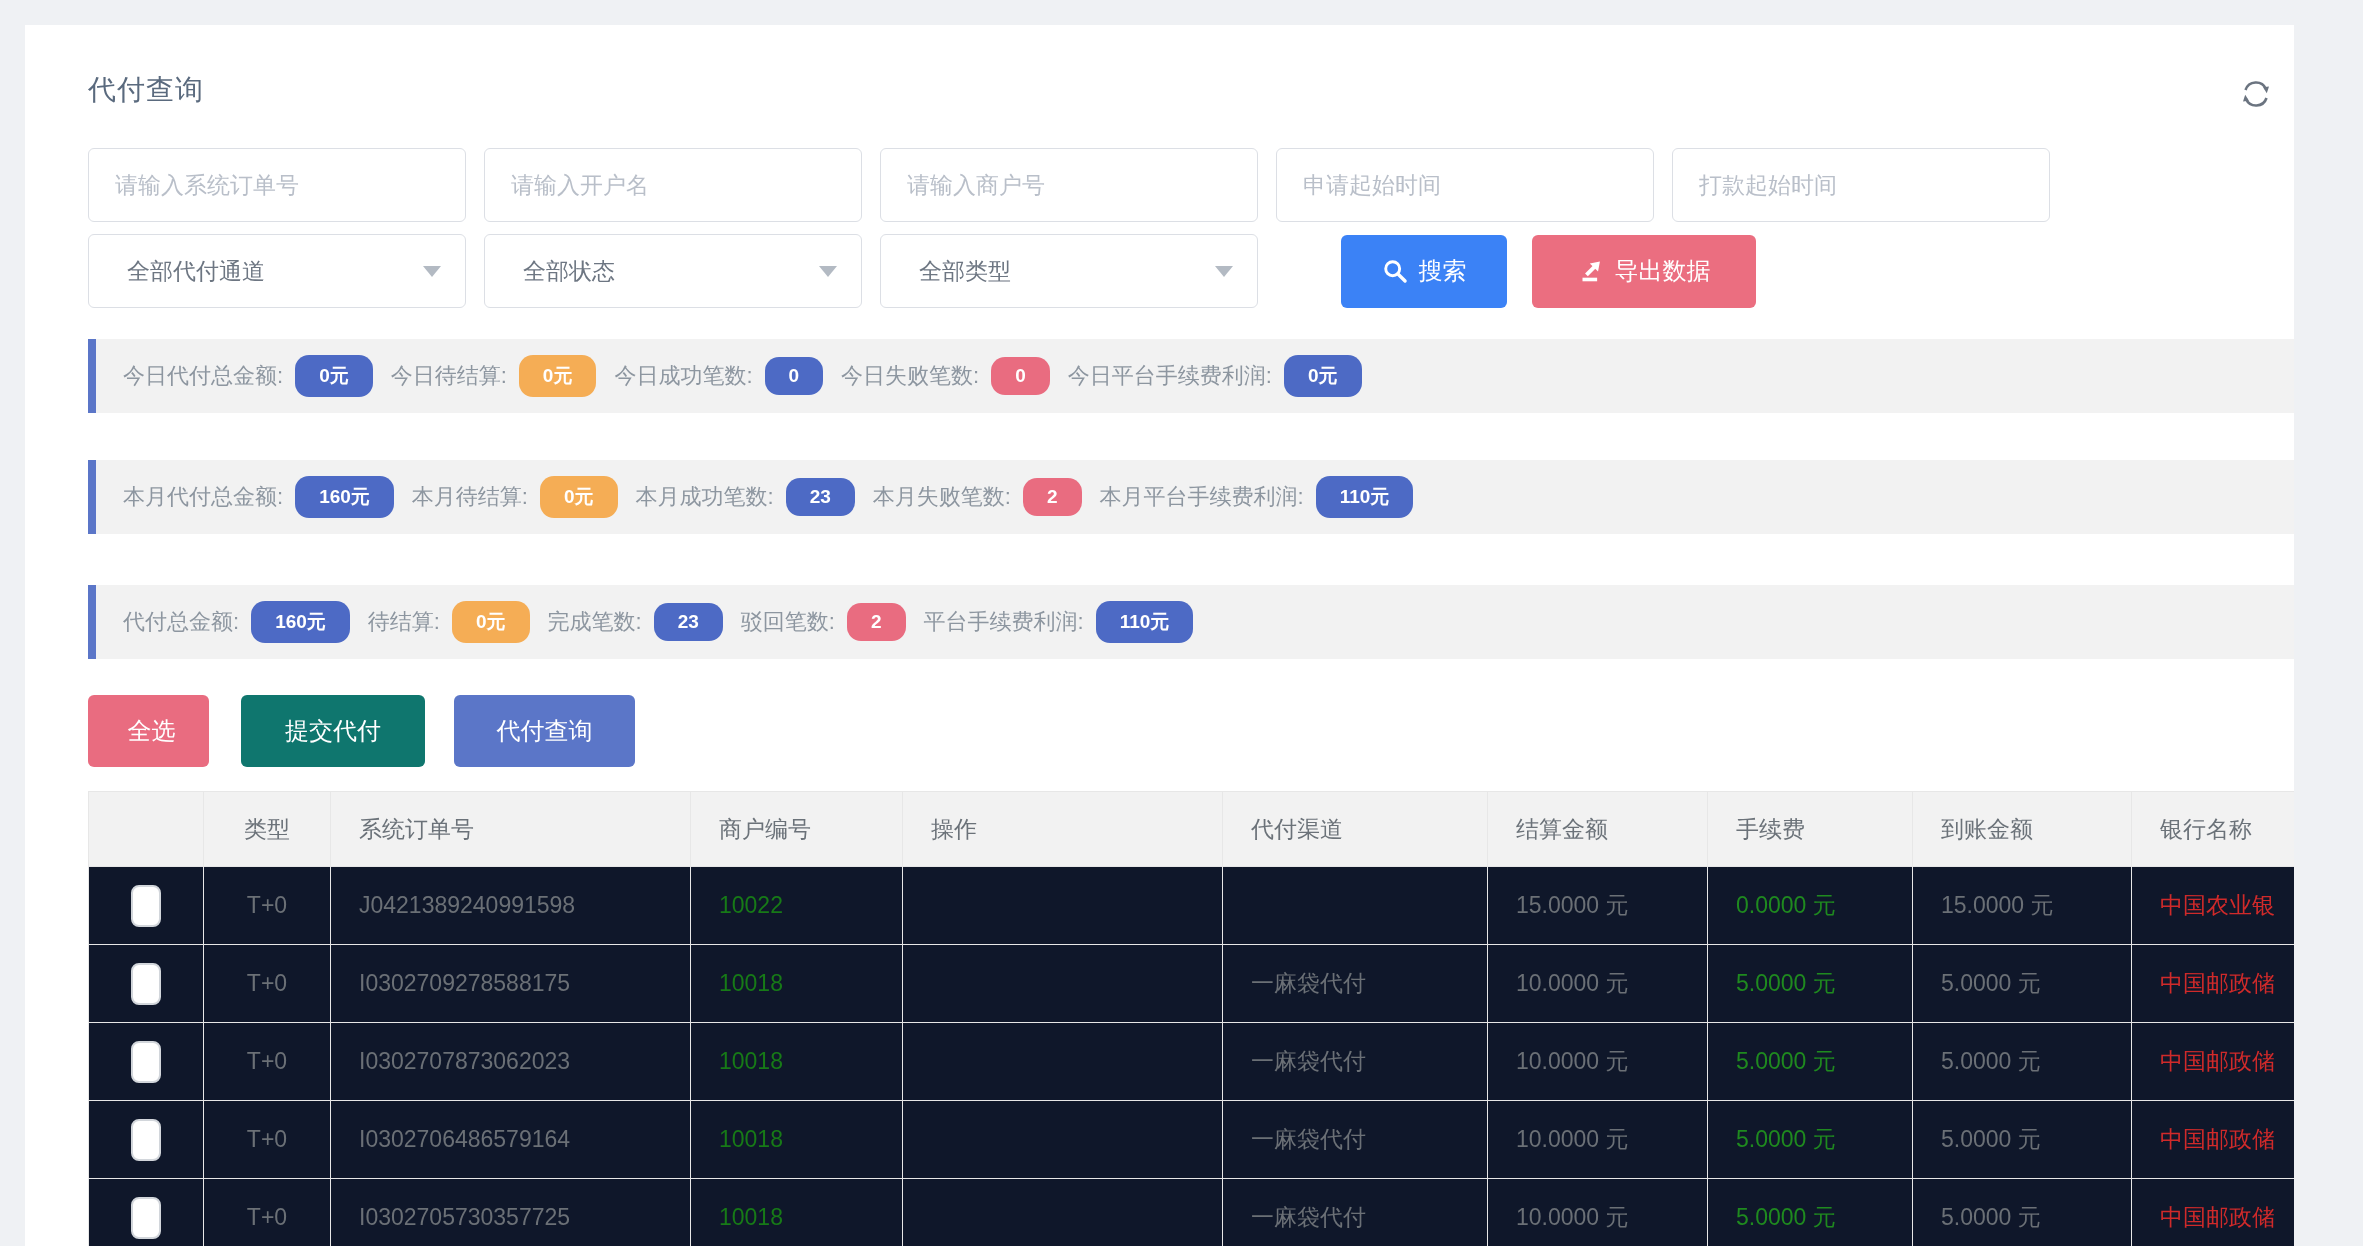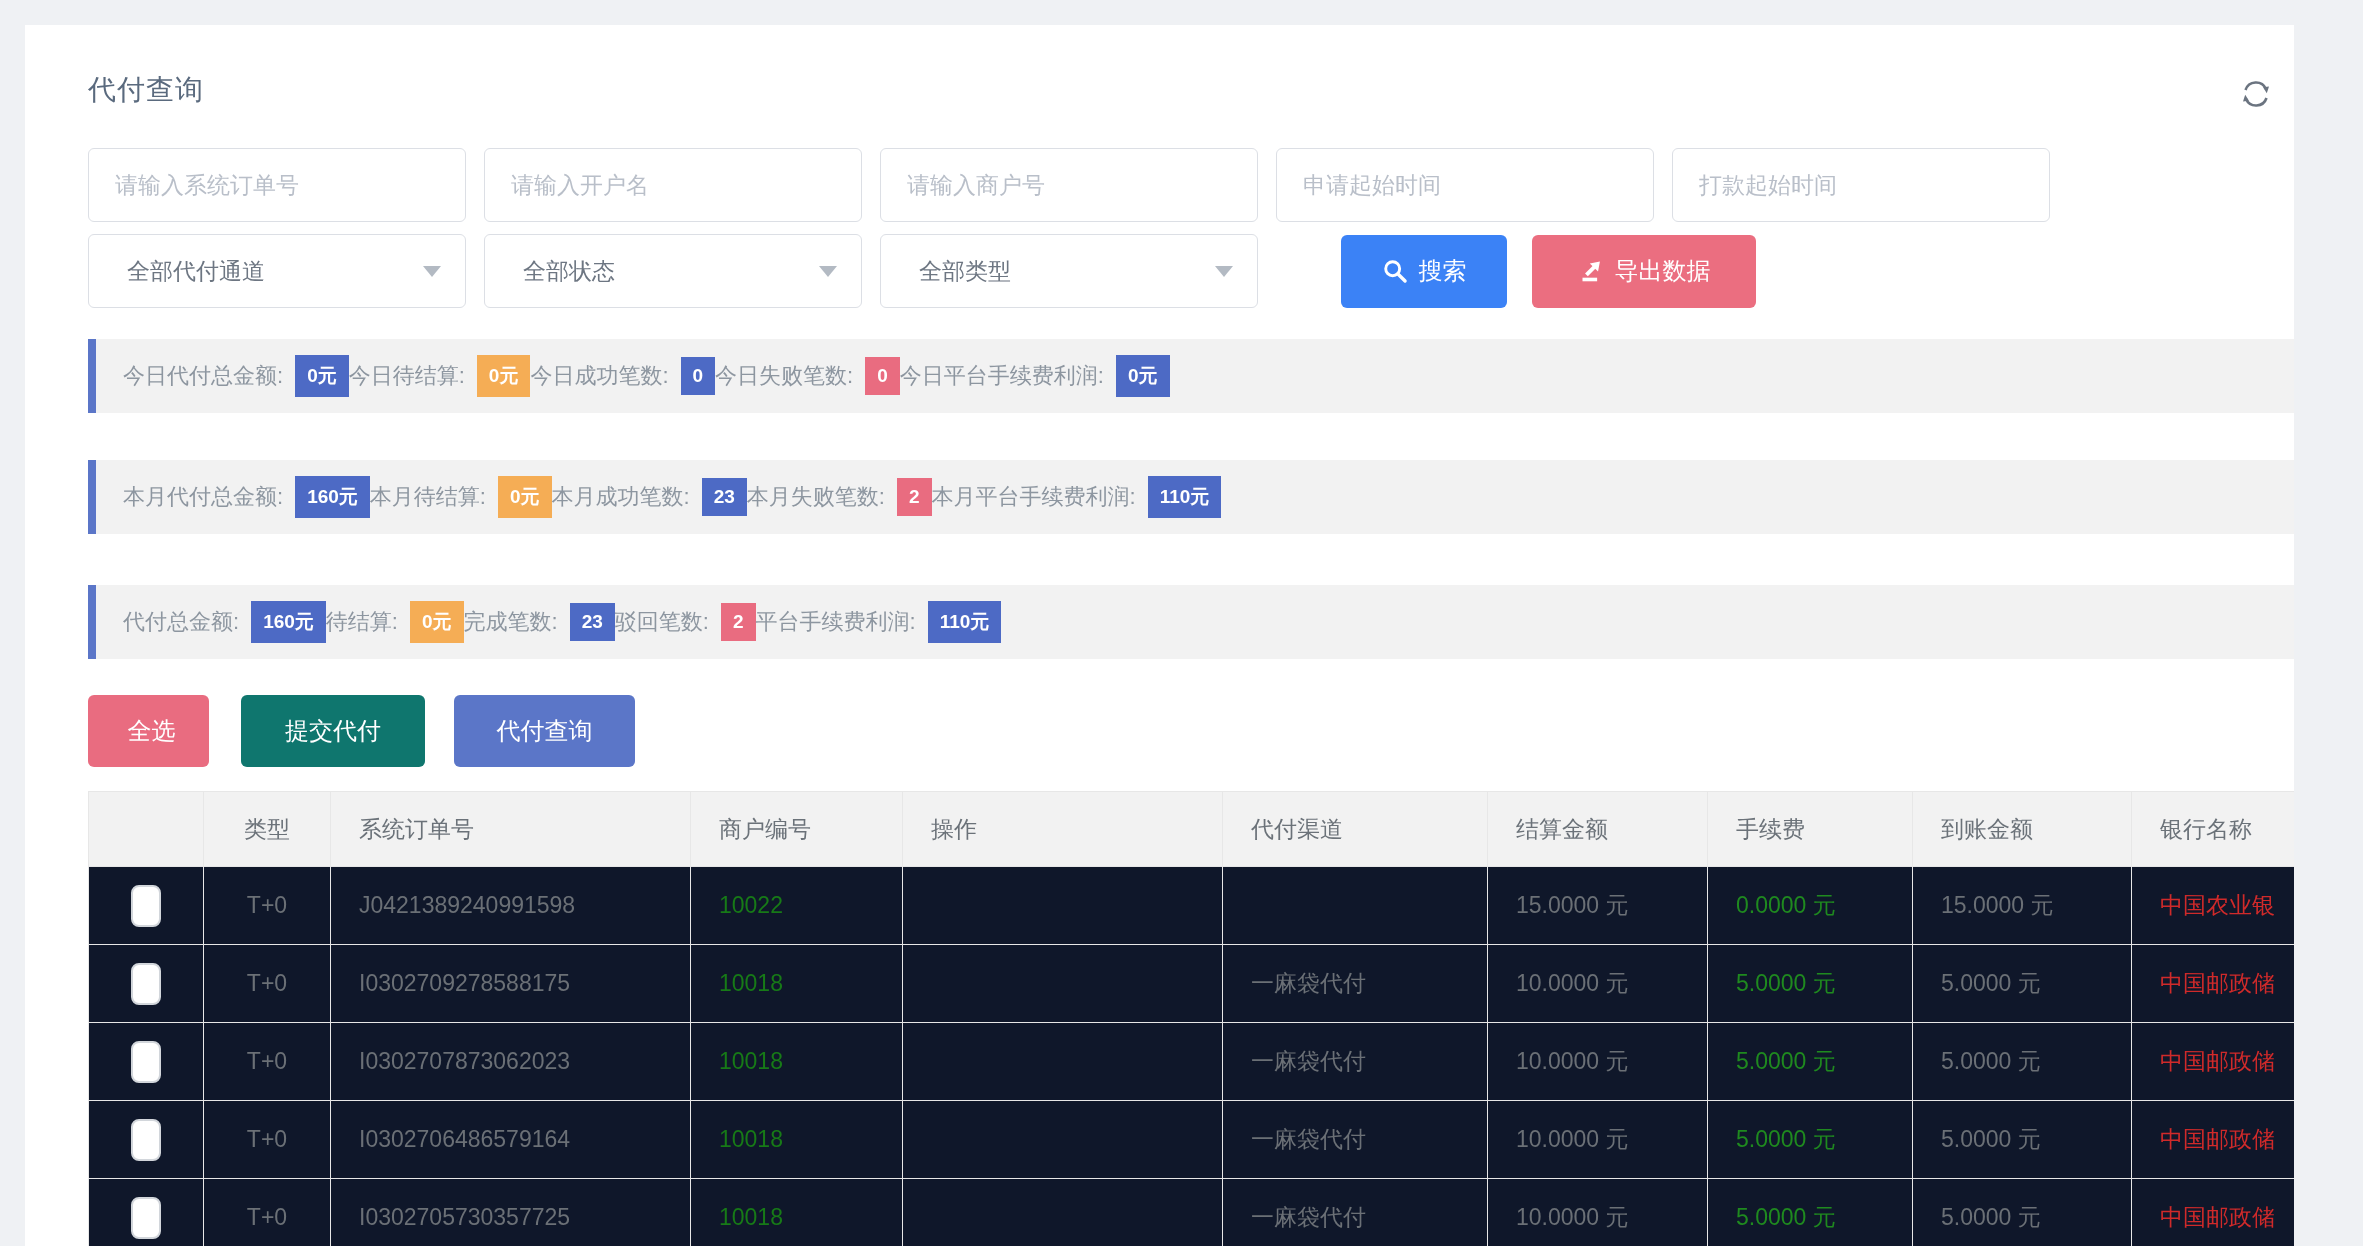--- a/index.html
+++ b/index.html
@@ -53,21 +53,21 @@
   .btn-export{height:73px;width:224px;margin-left:25px;background:#eb6e80;}
   
   .stats-bar{
     position:absolute;left:63px;width:2206px;height:74px;box-sizing:border-box;
     background:#f2f2f2;border-left:8px solid #5b76c8;
     display:flex;align-items:center;padding-left:27px;
   }
   .stat-label{font-size:22px;color:#8d96a0;margin-right:12px;white-space:nowrap;}
   .badge{
     display:inline-block;color:#fff;font-size:19px;font-weight:bold;
-    padding:8px 12px;border-radius:0;white-space:nowrap;
+    padding:8px 24px;border-radius:14px;margin-right:18px;white-space:nowrap;
   }
   .badge.blue{background:#4d6ac5;}
   .badge.orange{background:#f5ad55;}
   .badge.red{background:#e96c80;}
   
   .actions-row{position:absolute;left:63px;top:670px;display:flex;}
   .action-btn{
     height:72px;border:none;border-radius:6px;color:#fff;font-size:24px;
     cursor:pointer;font-family:inherit;
   }

